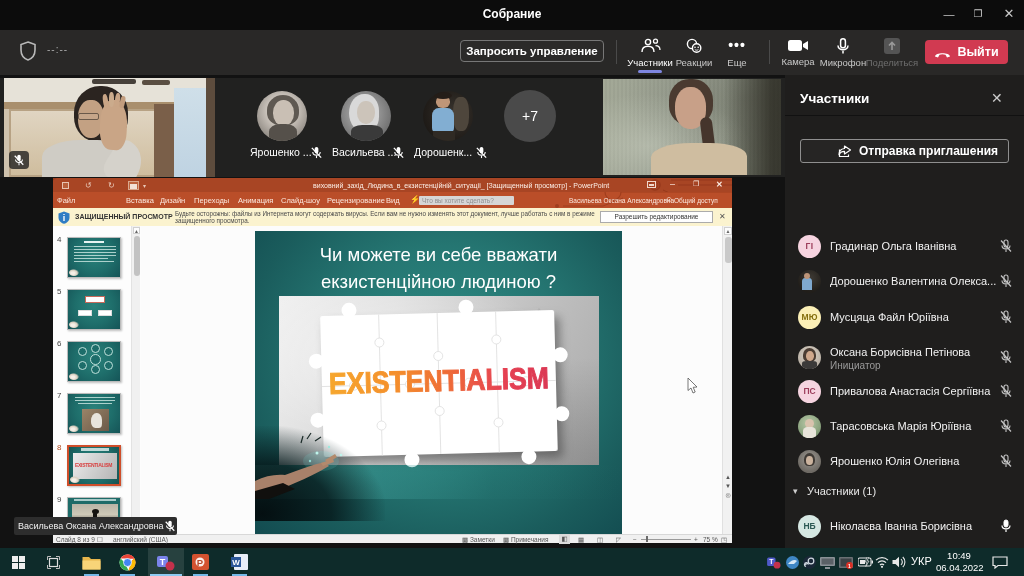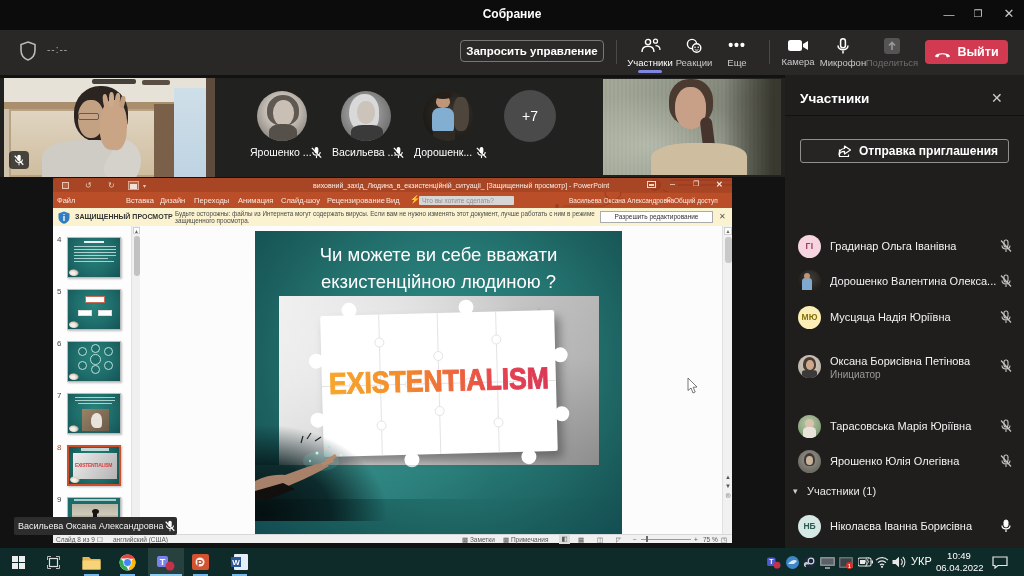--- a/index.html
+++ b/index.html
@@ -225,36 +225,46 @@
     <div class="pname">Градинар Ольга Іванівна</div>
     <svg class="pmic" width="14" height="14" viewBox="0 0 14 14">
         <rect x="5" y="1" width="4" height="7" rx="2" fill="none" stroke="#c4c4c4" stroke-width="1.1"></rect>
         <path d="M3 6.5 C3 11 11 11 11 6.5" fill="none" stroke="#c4c4c4" stroke-width="1.1"></path>
         <line x1="7" y1="10.5" x2="7" y2="13" stroke="#c4c4c4" stroke-width="1.1"></line>
         <line x1="2" y1="1.5" x2="12" y2="12.5" stroke="#c4c4c4" stroke-width="1.2"></line>
       </svg>
   </div>
   <div class="prow" style="top:224.5px;">
     <div class="pav" style="background:#fbefb6;color:#86700f;">МЮ</div>
-    <div class="pname">Мусцяца Надія Юріївна</div>
+    <div class="pname">Мусцяца Файл Юріївна</div>
     <svg class="pmic" width="14" height="14" viewBox="0 0 14 14">
         <rect x="5" y="1" width="4" height="7" rx="2" fill="none" stroke="#c4c4c4" stroke-width="1.1"></rect>
         <path d="M3 6.5 C3 11 11 11 11 6.5" fill="none" stroke="#c4c4c4" stroke-width="1.1"></path>
         <line x1="7" y1="10.5" x2="7" y2="13" stroke="#c4c4c4" stroke-width="1.1"></line>
         <line x1="2" y1="1.5" x2="12" y2="12.5" stroke="#c4c4c4" stroke-width="1.2"></line>
       </svg>
   </div>
-  <div class="prow" style="top:274px;height:39px;">
+  <div class="prow" style="top:265px;height:39px;">
     <div class="pav" style="background:radial-gradient(circle at 50% 40%,#ded6cb 0%,#b5aca0 80%);">
       <div style="position:absolute;left:5px;top:2px;width:13px;height:14px;background:#4b3d33;border-radius:50% 50% 40% 40%;"></div>
       <div style="position:absolute;left:8px;top:5px;width:8px;height:10px;background:#cfa88c;border-radius:48%;"></div>
       <div style="position:absolute;left:4px;top:15px;width:15px;height:8px;background:#3b3a39;border-radius:30% 30% 0 0;"></div>
     </div>
     <div class="pname" style="top:6px;">Оксана Борисівна Петінова</div>
     <div style="position:absolute;left:45px;top:20px;color:#9a9a9a;font-size:10px;">Инициатор</div>
+    <svg class="pmic" width="14" height="14" viewBox="0 0 14 14">
+        <rect x="5" y="1" width="4" height="7" rx="2" fill="none" stroke="#c4c4c4" stroke-width="1.1"></rect>
+        <path d="M3 6.5 C3 11 11 11 11 6.5" fill="none" stroke="#c4c4c4" stroke-width="1.1"></path>
+        <line x1="7" y1="10.5" x2="7" y2="13" stroke="#c4c4c4" stroke-width="1.1"></line>
+        <line x1="2" y1="1.5" x2="12" y2="12.5" stroke="#c4c4c4" stroke-width="1.2"></line>
+      </svg>
+  </div>
+  <div class="prow" style="top:298.5px;">
+    <div class="pav" style="background:#f6d4e0;color:#9c3c5a;">ПС</div>
+    <div class="pname">Привалова Анастасія Сергіївна</div>
     <svg class="pmic" width="14" height="14" viewBox="0 0 14 14">
         <rect x="5" y="1" width="4" height="7" rx="2" fill="none" stroke="#c4c4c4" stroke-width="1.1"></rect>
         <path d="M3 6.5 C3 11 11 11 11 6.5" fill="none" stroke="#c4c4c4" stroke-width="1.1"></path>
         <line x1="7" y1="10.5" x2="7" y2="13" stroke="#c4c4c4" stroke-width="1.1"></line>
         <line x1="2" y1="1.5" x2="12" y2="12.5" stroke="#c4c4c4" stroke-width="1.2"></line>
       </svg>
   </div>
   <div class="prow" style="top:368.5px;">
     <div class="pav" style="background:radial-gradient(circle at 50% 40%,#9e9a94 0%,#6e6a64 70%);">
       <div style="position:absolute;left:6px;top:3px;width:11px;height:13px;background:#3f3a35;border-radius:50% 50% 40% 40%;"></div>

